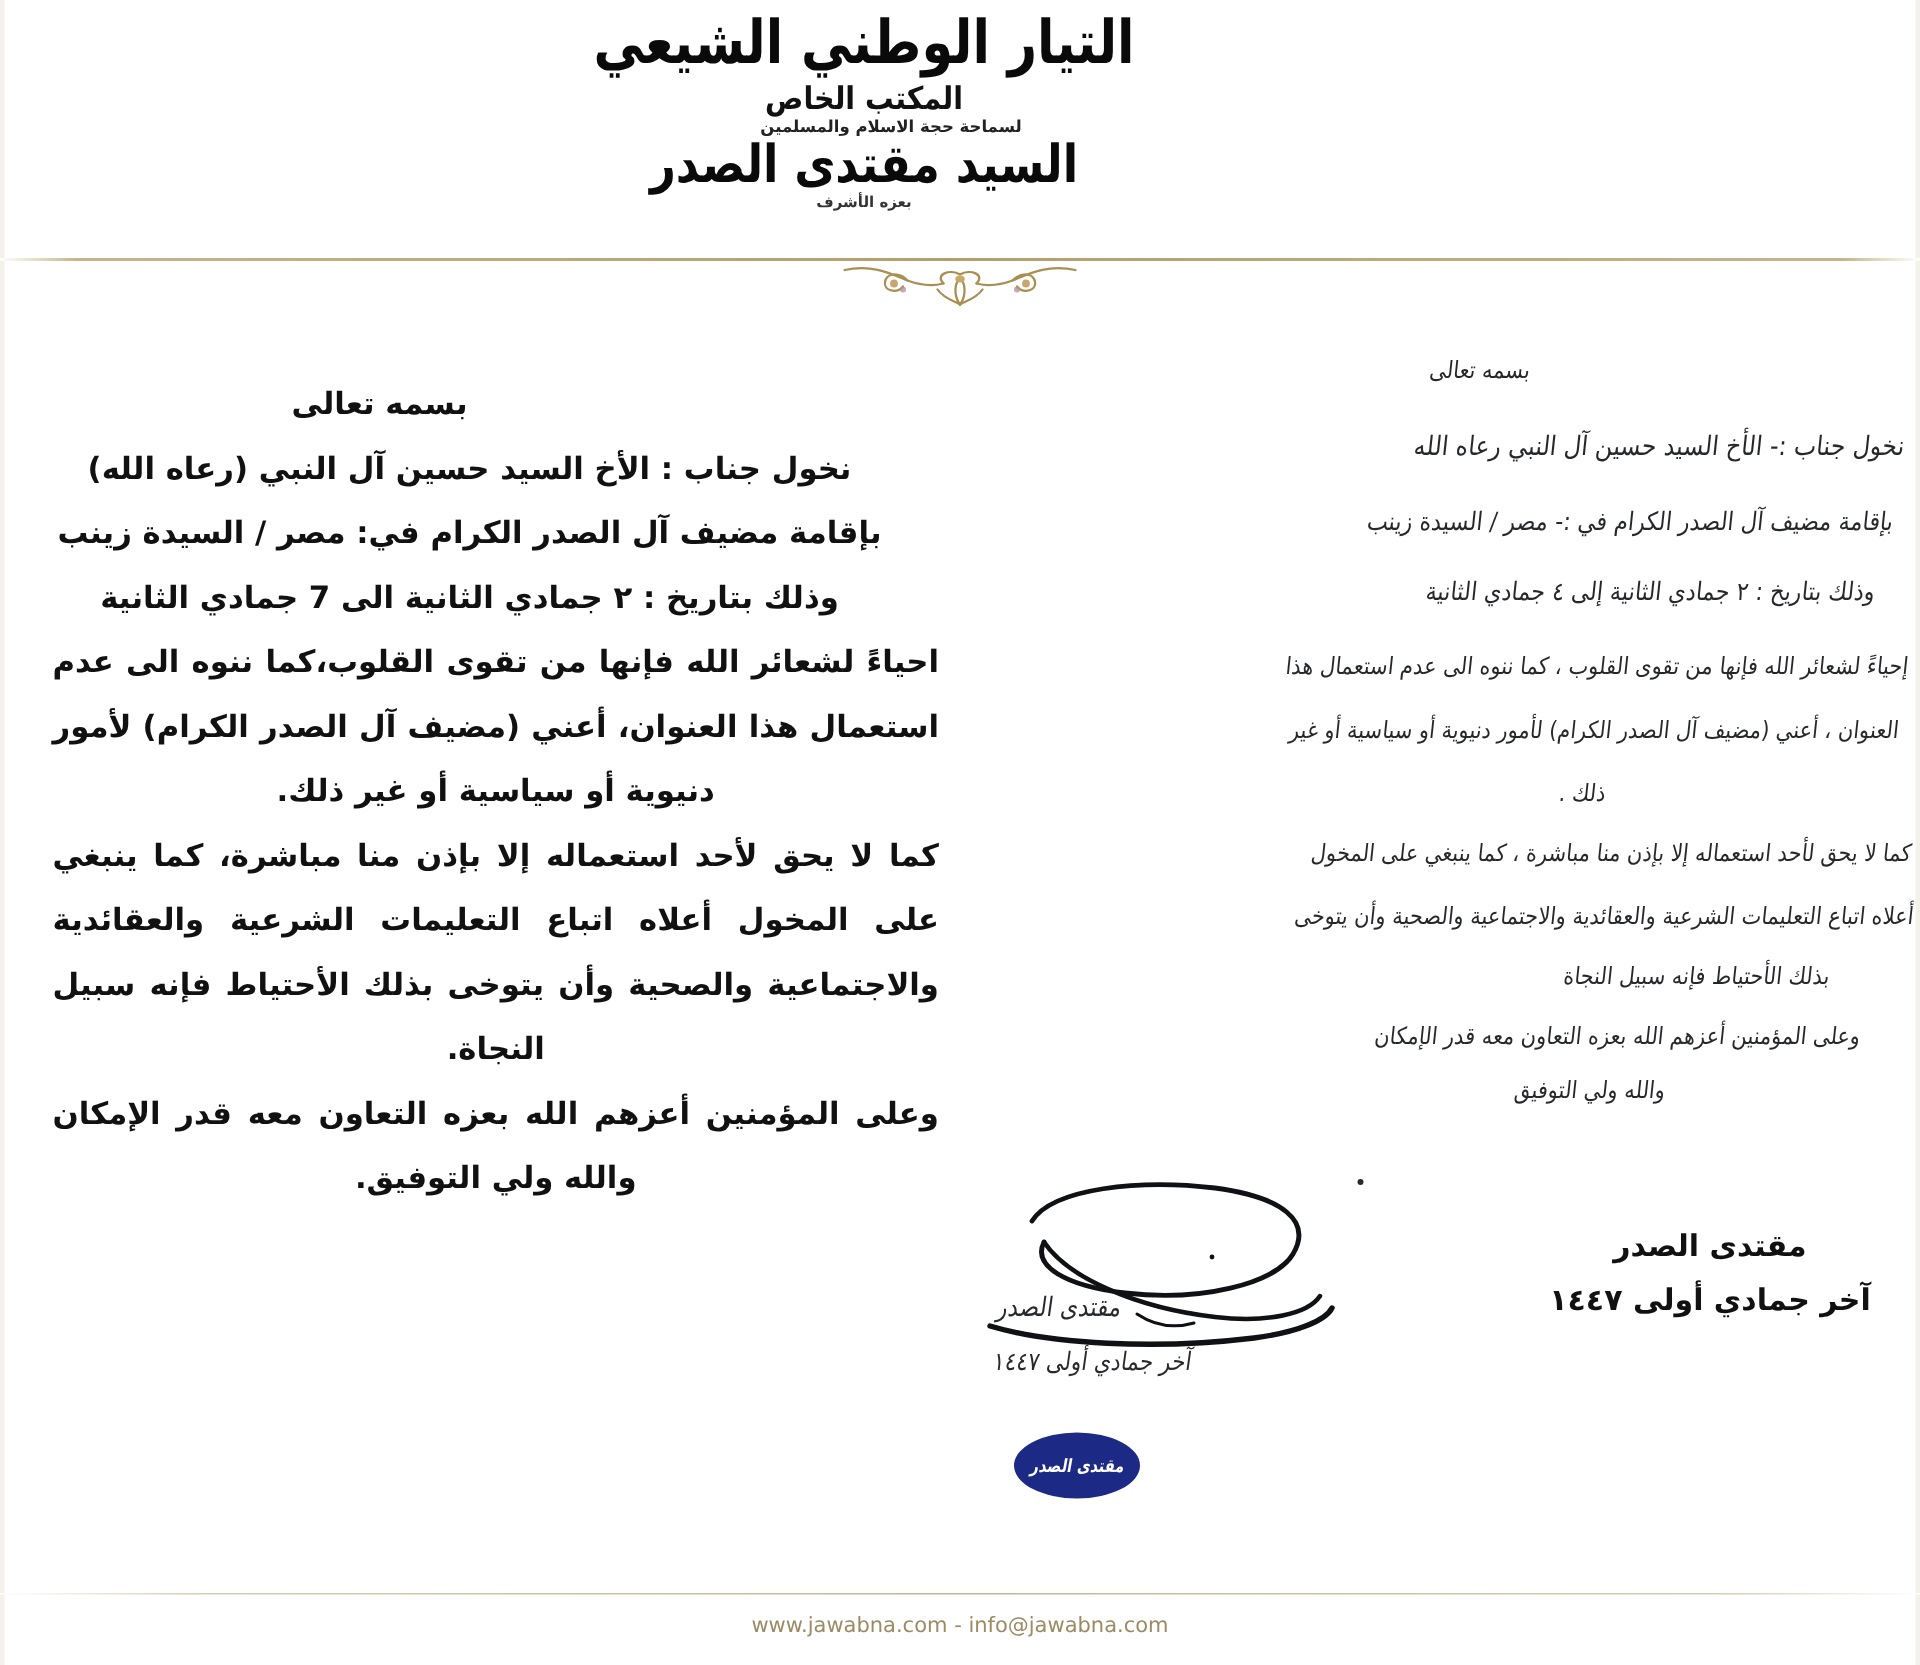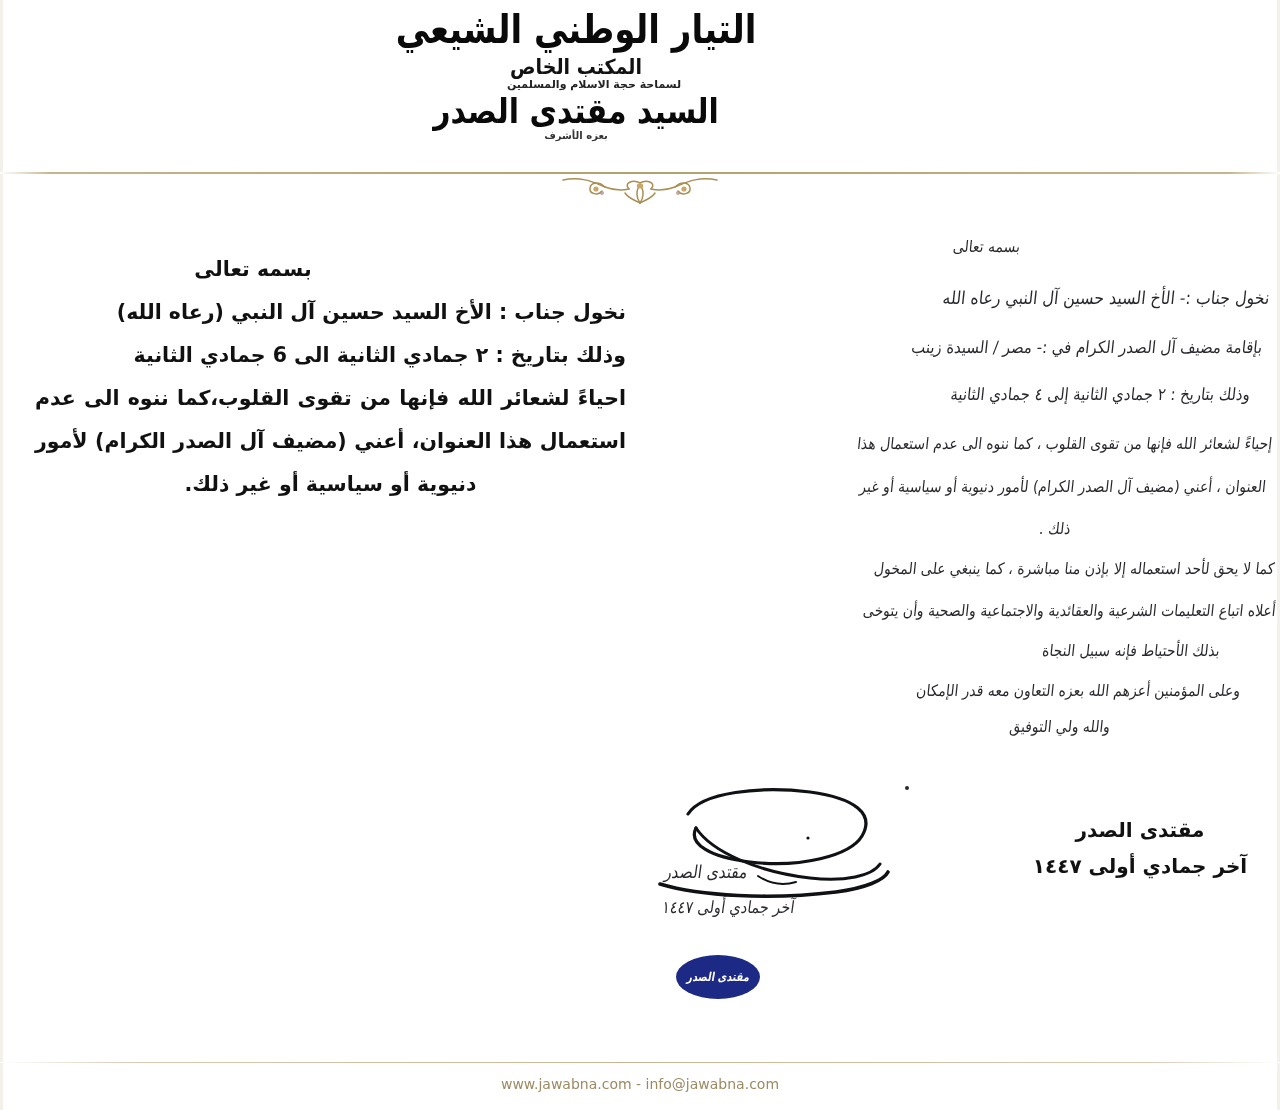--- a/index.html
+++ b/index.html
@@ -109,21 +109,21 @@
     display: block;
     text-align: justify;
     text-align-last: center;
     margin-left: 35px;
   }
   .basmala {
     text-align: center;
     display: block;
     padding-right: 120px;
   }
-  .lineblk { display:block; }
+  .lineblk { display:block; text-align:center; }
 
   
   .sig-typed {
     position: absolute;
     right: 0;
     top: 812px;
     width: 420px;
     direction: rtl;
     text-align: center;
     font-size: 20px;
@@ -293,22 +293,25 @@
     <g fill="#b08f8f" opacity="0.75">
       <circle cx="47" cy="20" r="2"></circle>
       <circle cx="123" cy="20" r="2"></circle>
     </g>
   </svg>
 </div>
 
 <section class="typed">
   <span class="basmala">بسمه تعالى</span>
   <span class="lineblk">نخول جناب : الأخ السيد حسين آل النبي (رعاه الله)</span>
-  <span class="lineblk">وذلك بتاريخ :  ٢ جمادي الثانية الى 6 جمادي الثانية</span>
+  <span class="lineblk">بإقامة مضيف آل الصدر الكرام في:  مصر  /  السيدة زينب</span>
+  <span class="lineblk">وذلك بتاريخ :  ٢ جمادي الثانية الى 7 جمادي الثانية</span>
   <span class="para-just">احياءً لشعائر الله فإنها من تقوى القلوب،كما ننوه الى عدم استعمال هذا العنوان، أعني (مضيف آل الصدر الكرام) لأمور دنيوية أو سياسية أو غير ذلك.</span>
+  <span class="para-just">كما لا يحق لأحد استعماله إلا بإذن منا مباشرة، كما ينبغي على المخول أعلاه اتباع التعليمات الشرعية والعقائدية والاجتماعية والصحية وأن يتوخى بذلك الأحتياط فإنه سبيل النجاة.</span>
+  <span class="para-just">وعلى المؤمنين أعزهم الله بعزه التعاون معه قدر الإمكان والله ولي التوفيق.</span>
 </section>
 
 <div class="sig-typed">
   <div>مقتدى الصدر</div>
   <div>آخر جمادي أولى ١٤٤٧</div>
 </div>
 
 <section class="hand">
   <div class="hw-line" style="top:8px;  right:260px; font-size:15px;">بسمه تعالى</div>
   <div class="hw-line" style="top:58px; right:10px;  font-size:17px;">نخول جناب :- الأخ السيد حسين آل النبي رعاه الله</div>

